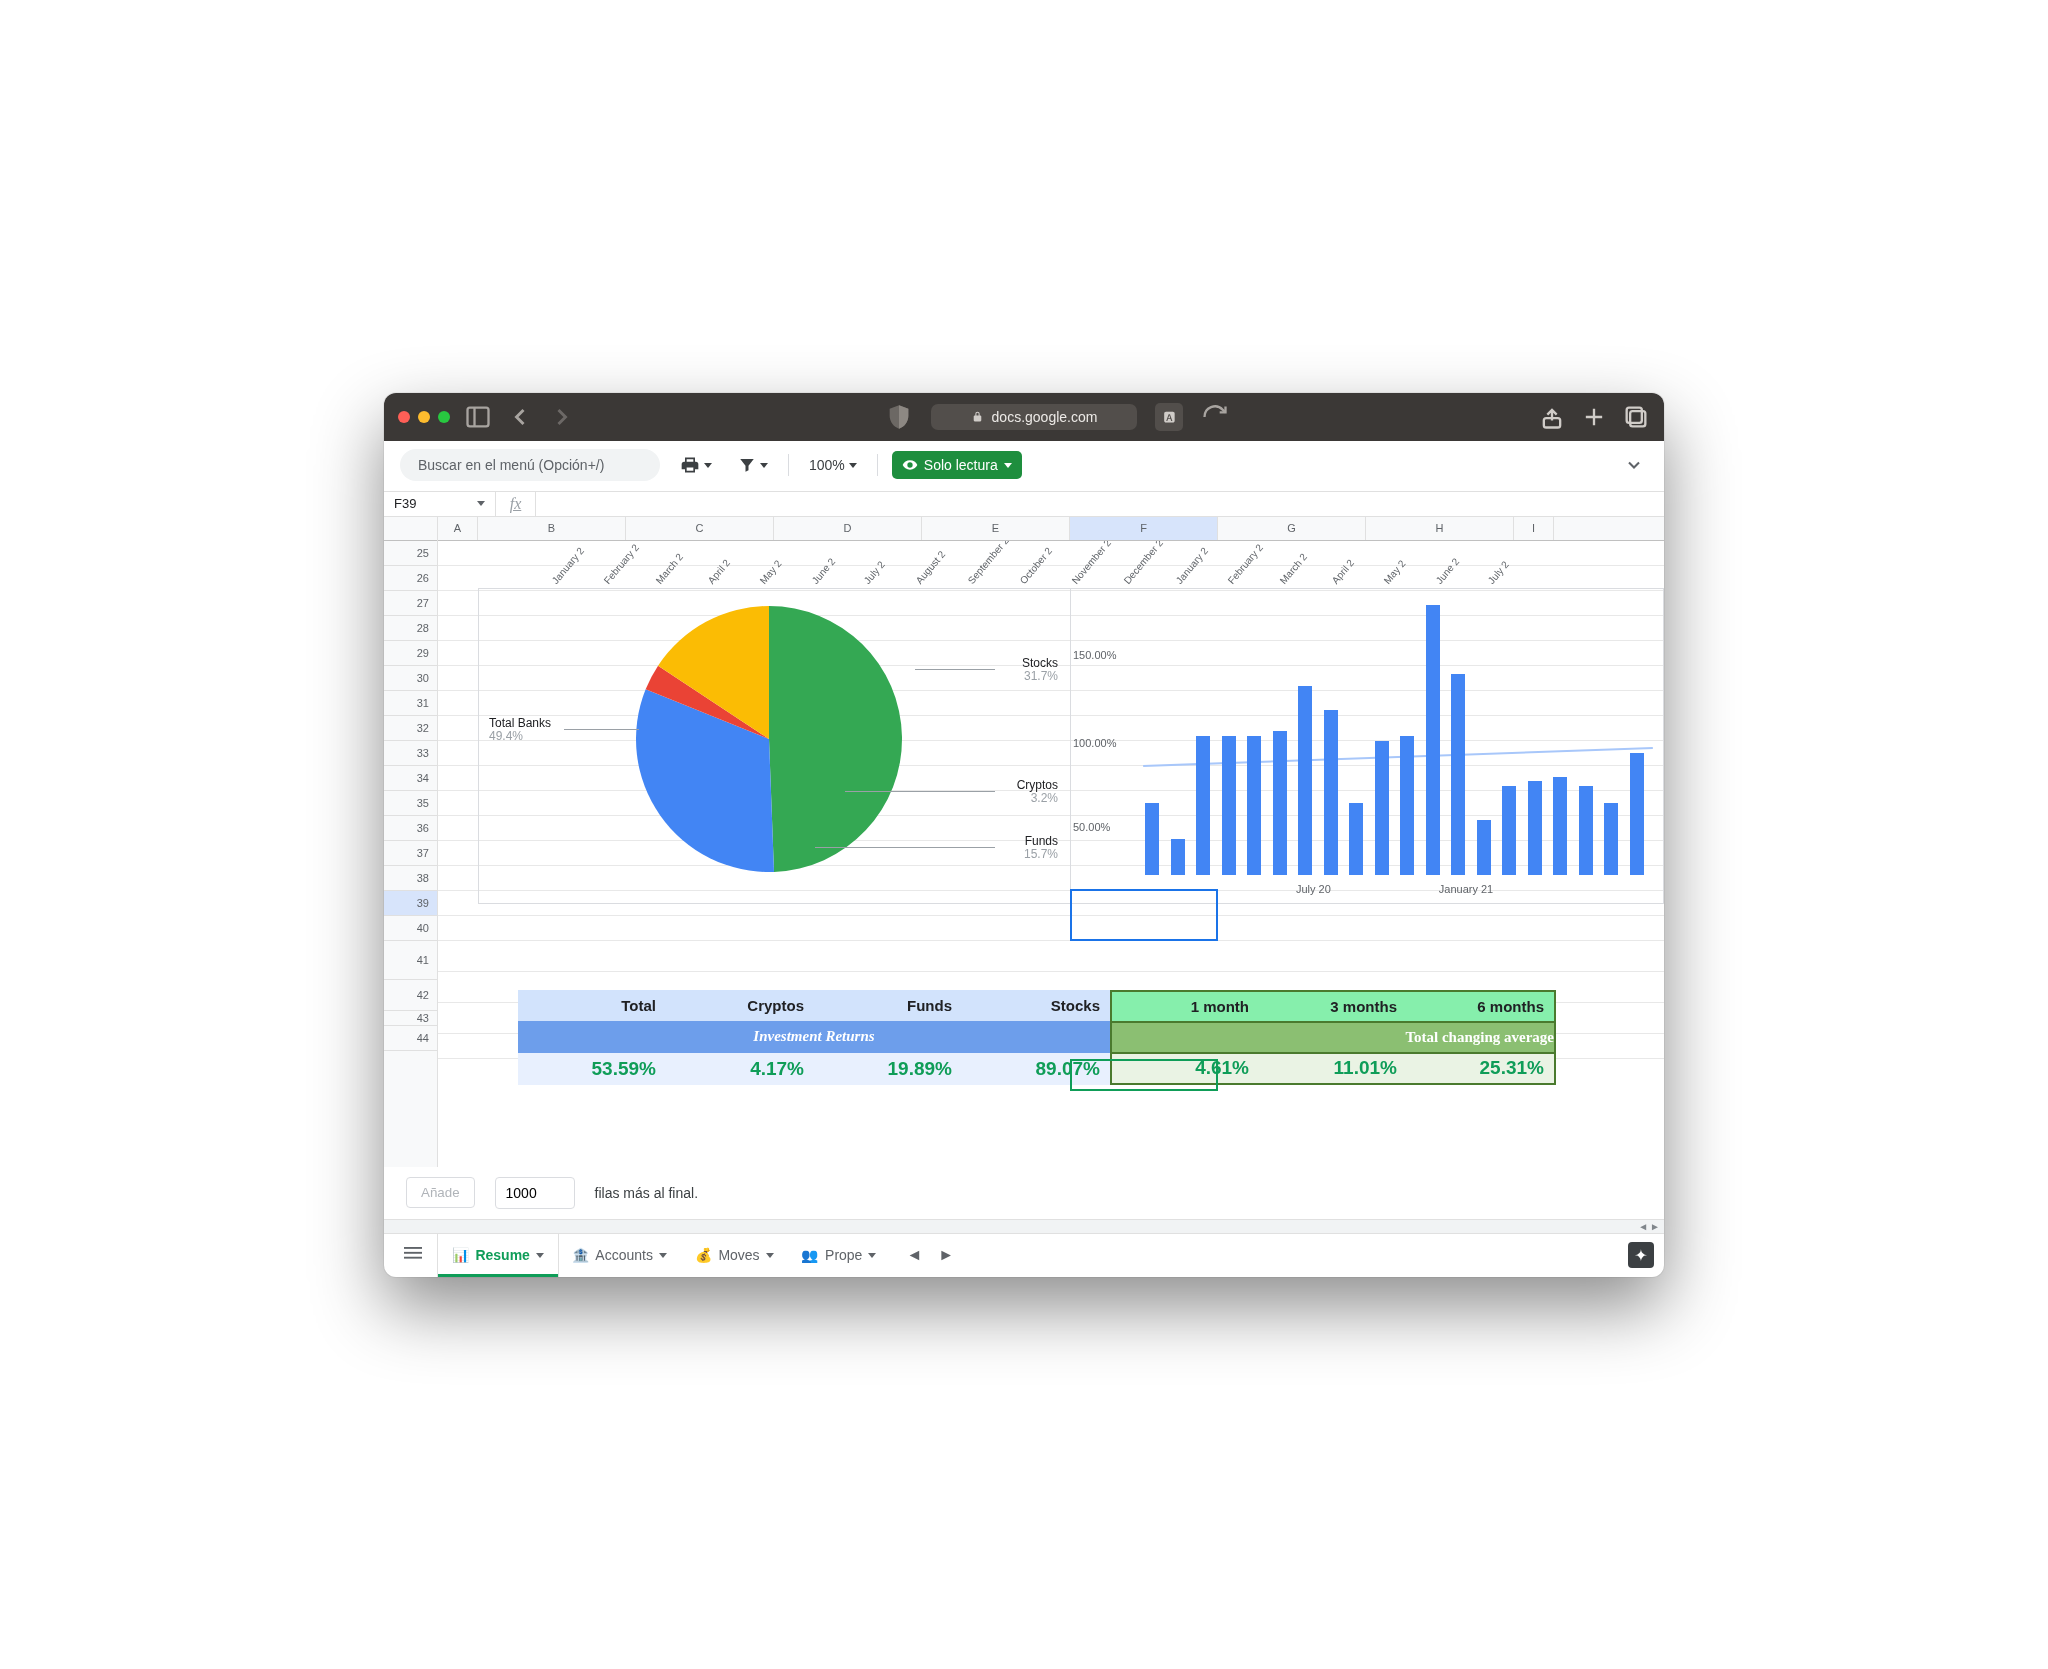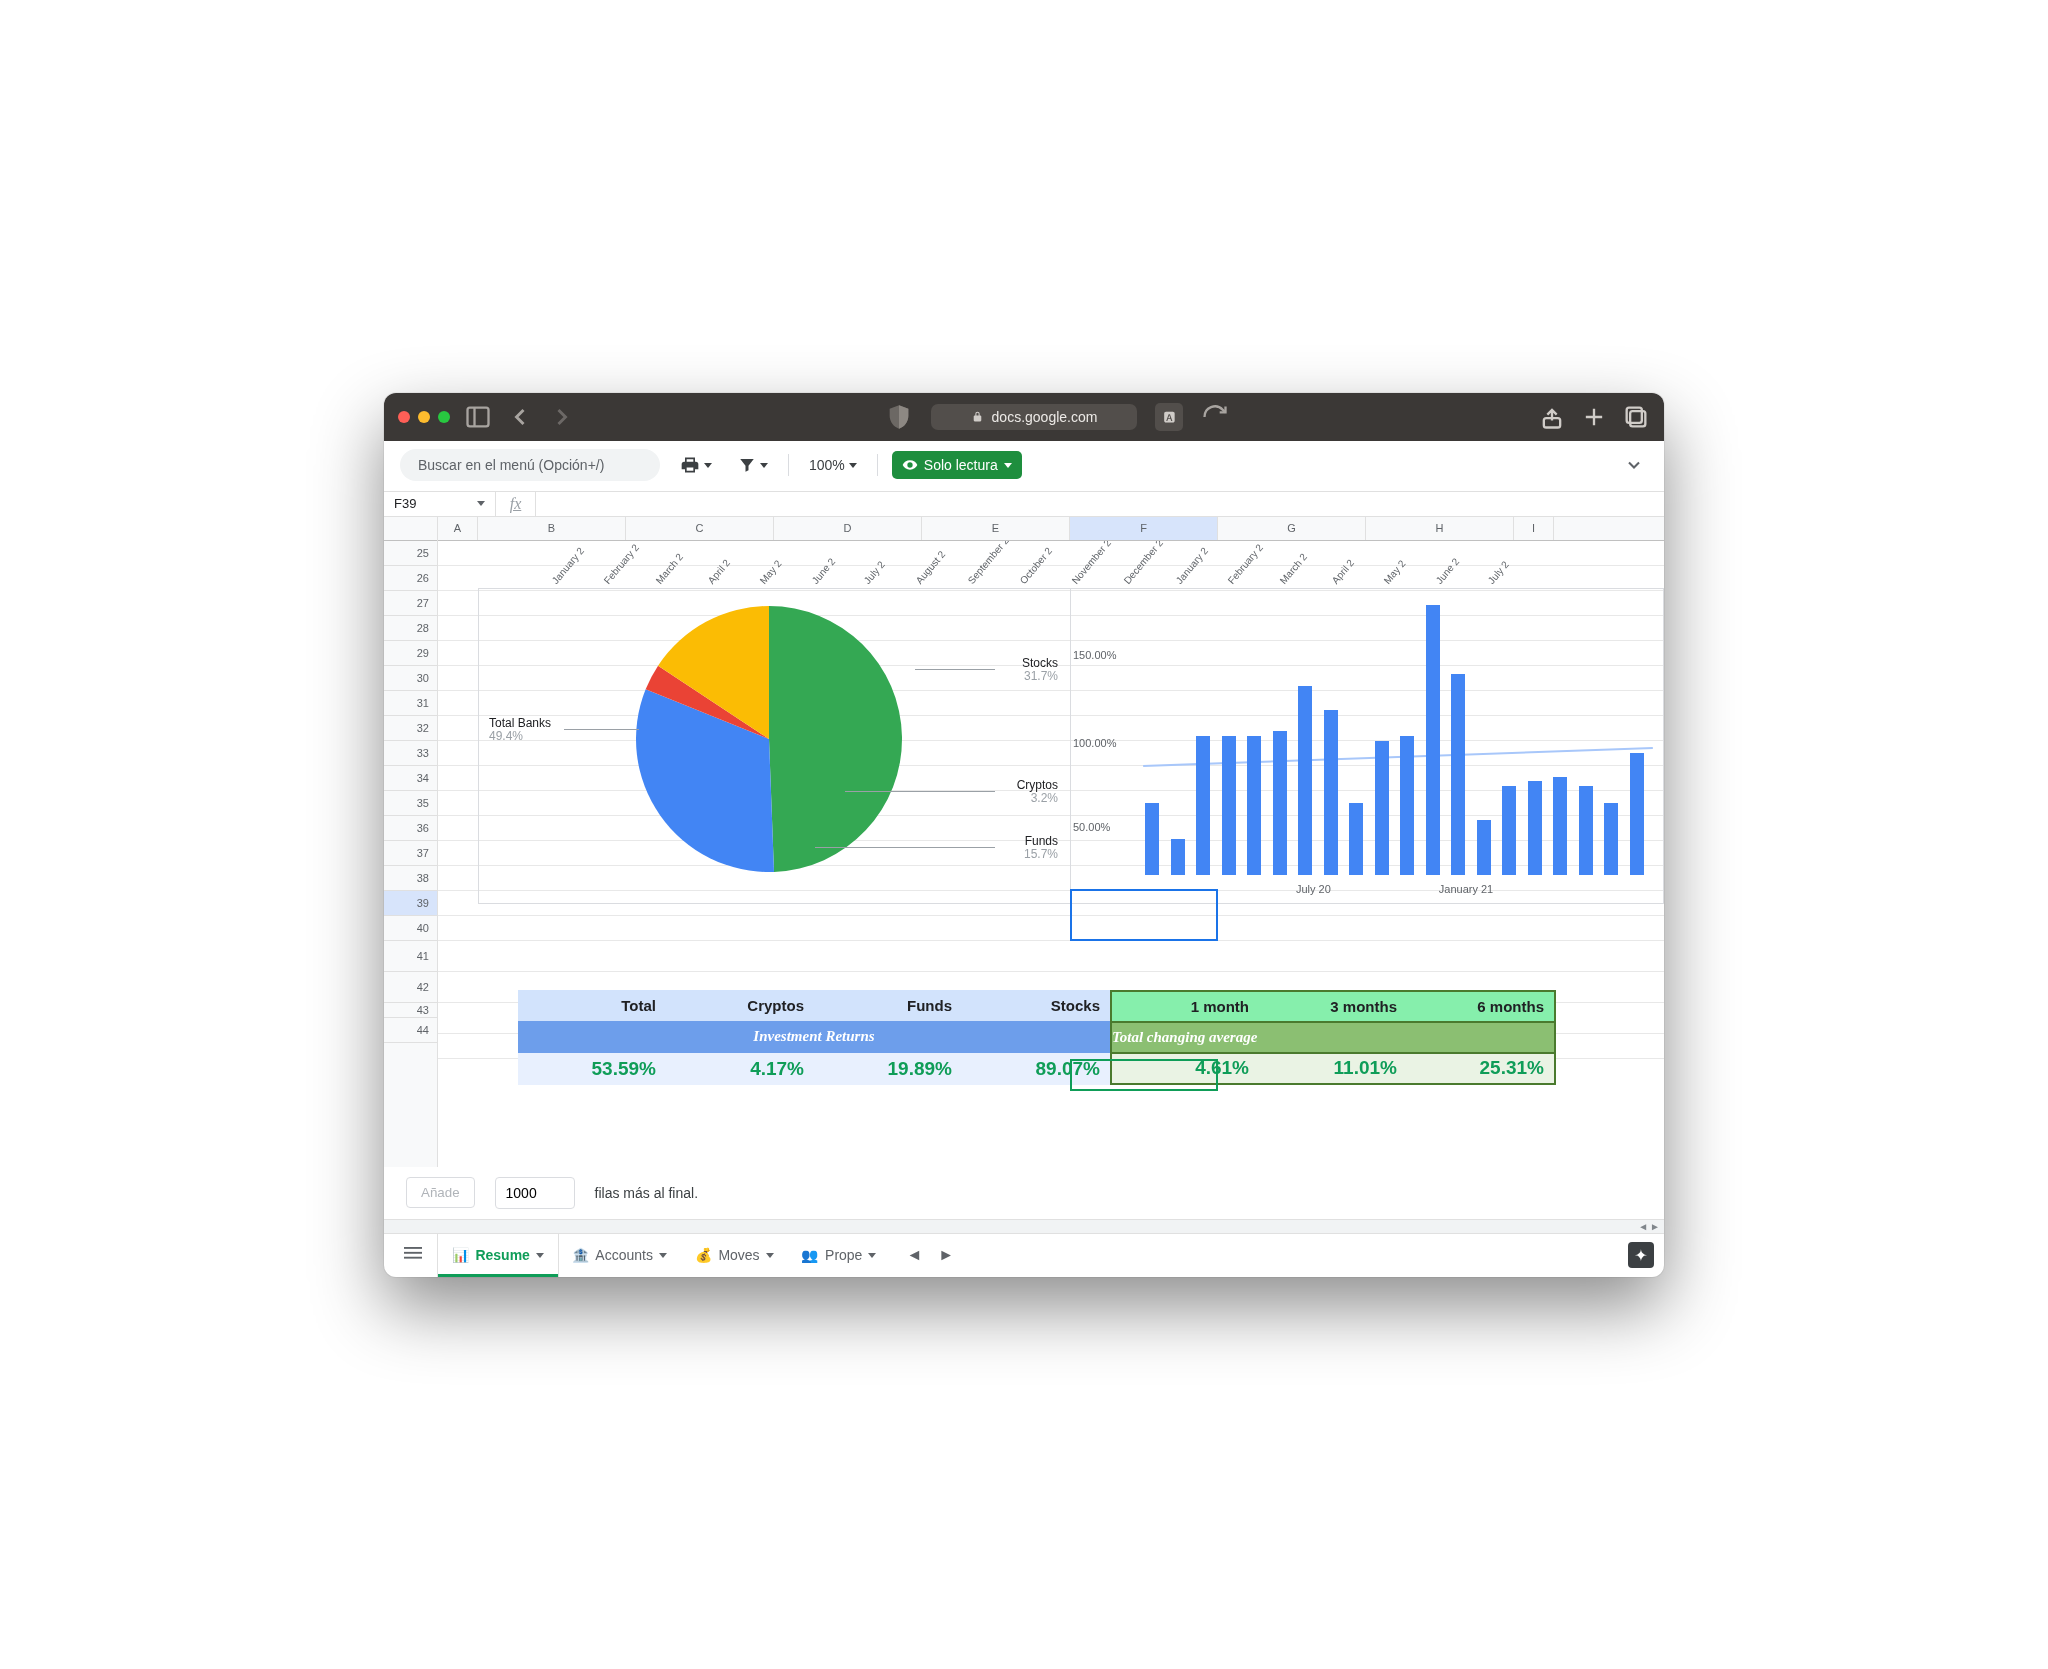--- a/index.html
+++ b/index.html
@@ -52,21 +52,21 @@
   .trend{position:absolute;left:0;right:0;height:0;border-top:2px solid #a8c7fa;}
   .bx{position:absolute;bottom:-20px;font-size:11px;color:#5f6368;}
   
   .sel-cell{position:absolute;border:2px solid #1a73e8;background:transparent;z-index:5;}
   .sel-cell.green{border:2px solid #0f9d58;}
   
   .data-tables{position:absolute;left:40px;top:449px;display:flex;width:1070px;}
   .tbl{border-collapse:collapse;}
   .tbl th,.tbl td{height:31px;font-size:15px;}
   .t1-title{background:#6d9eeb;color:#fff;font-family:Georgia,serif;font-style:italic;font-weight:700;text-align:center;width:592px;}
-  .t2-title{background:#8bbf72;color:#fff;font-family:Georgia,serif;font-style:italic;font-weight:700;text-align:left;width:444px;border:2px solid #4a7a2e;}
+  .t2-title{background:#8bbf72;color:#fff;font-family:Georgia,serif;font-weight:700;text-align:right;width:444px;border:2px solid #4a7a2e;}
   .t1 thead th{background:#d2e3fc;color:#202124;font-weight:700;text-align:right;padding-right:10px;font-size:15px;}
   .t1 tbody td{background:#e8f0fe;color:#0f9d58;font-weight:600;text-align:right;padding-right:10px;font-size:19px;}
   .t2{border:2px solid #4a7a2e;}
   .t2 thead th{background:#86efac;color:#202124;font-weight:700;text-align:right;padding-right:10px;font-size:15px;}
   .t2 tbody td{background:#eaf3e4;color:#0f9d58;font-weight:600;text-align:right;padding-right:10px;font-size:19px;}
   
   .add-rows{height:52px;display:flex;align-items:center;gap:20px;padding:0 22px;font-size:14px;color:#3c4043;}
   .btn-add{background:#fff;border:1px solid #dadce0;border-radius:4px;padding:7px 14px;color:#b0b4b9;}
   .inp-rows{border:1px solid #dadce0;border-radius:4px;padding:7px 10px;width:80px;text-align:left;font-size:14px;}
   .hscroll{height:14px;background:#f1f3f4;border-top:1px solid #e0e0e0;display:flex;justify-content:flex-end;align-items:center;padding-right:4px;gap:2px;}
@@ -204,21 +204,21 @@
           <div class="row-head">31</div>
           <div class="row-head">32</div>
           <div class="row-head">33</div>
           <div class="row-head">34</div>
           <div class="row-head">35</div>
           <div class="row-head">36</div>
           <div class="row-head">37</div>
           <div class="row-head">38</div>
           <div class="row-head sel">39</div>
           <div class="row-head">40</div>
-          <div class="row-head" style="height: 31px;">41</div>
+          <div class="row-head" style="height: 39px;">41</div>
           <div class="row-head" style="height: 31px;">42</div>
           <div class="row-head" style="height: 15px;">43</div>
           <div class="row-head">44</div>
         </div>
     </div>
     <div class="grid-body">
       <div class="col-headers" id="col-heads">
           <div class="col-head cA" style="width: 40px;">A</div>
           <div class="col-head cB" style="width: 148px;">B</div>
           <div class="col-head cC" style="width: 148px;">C</div>

